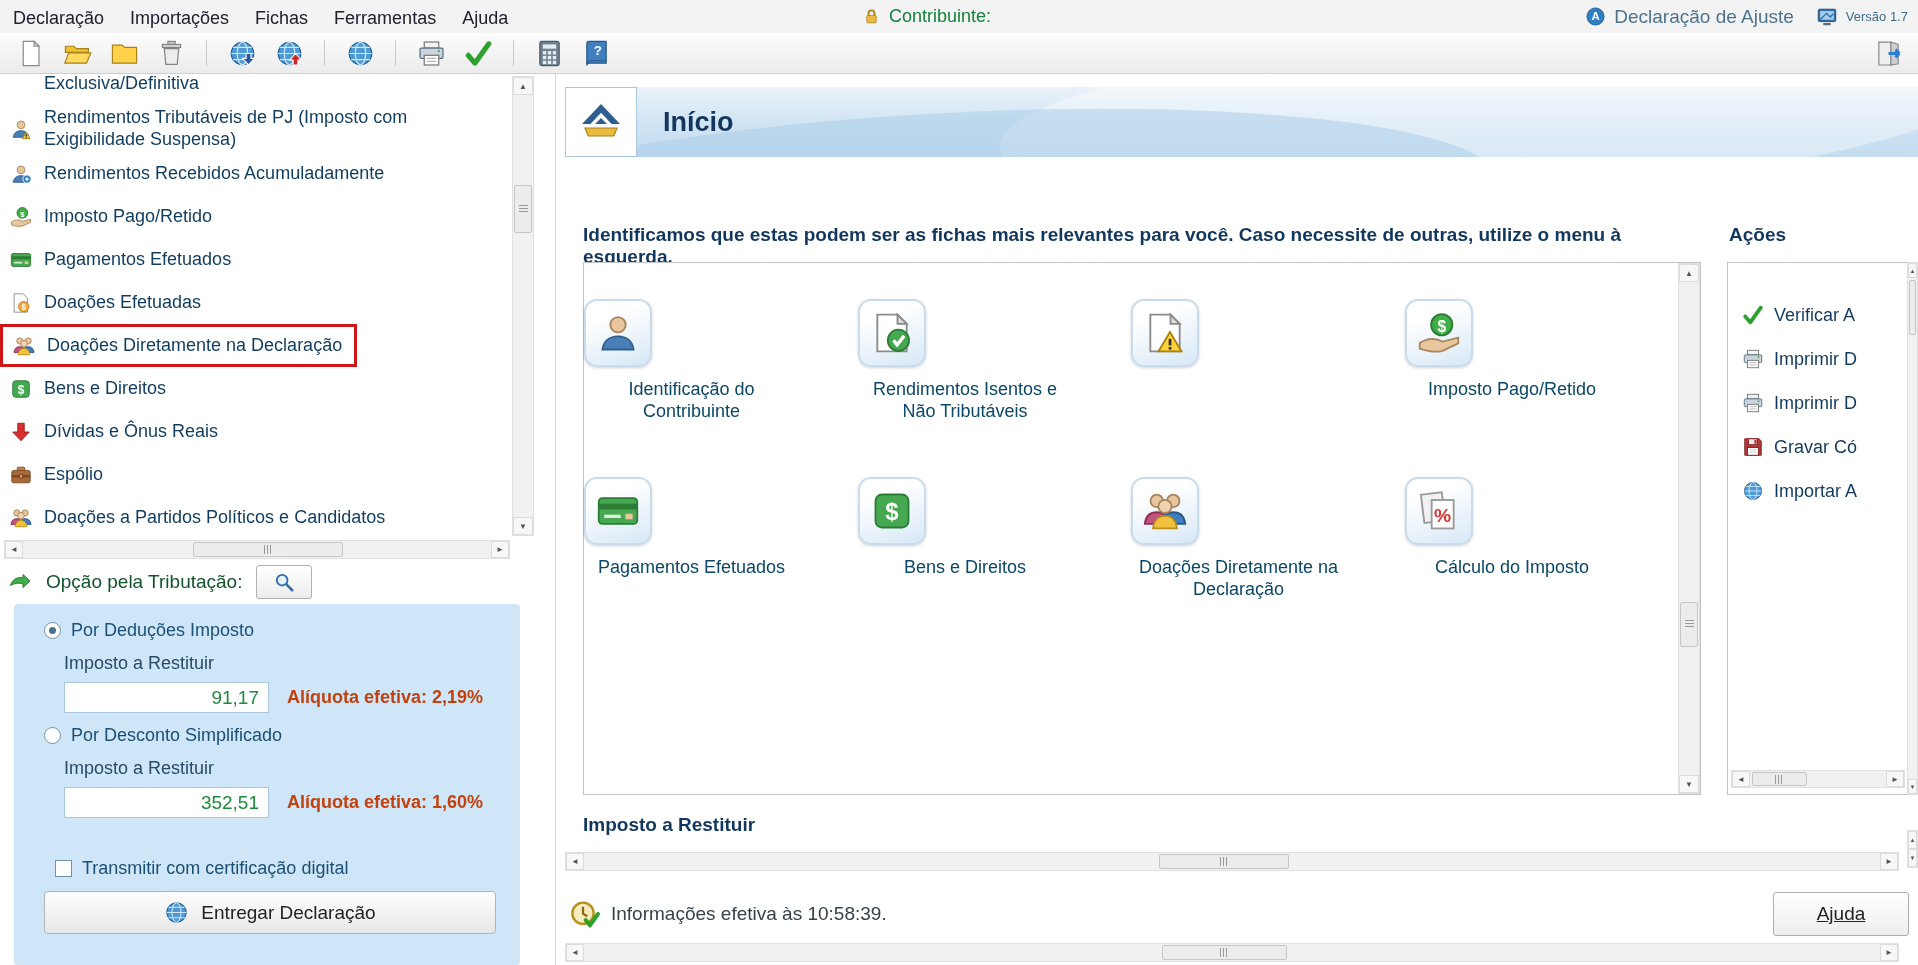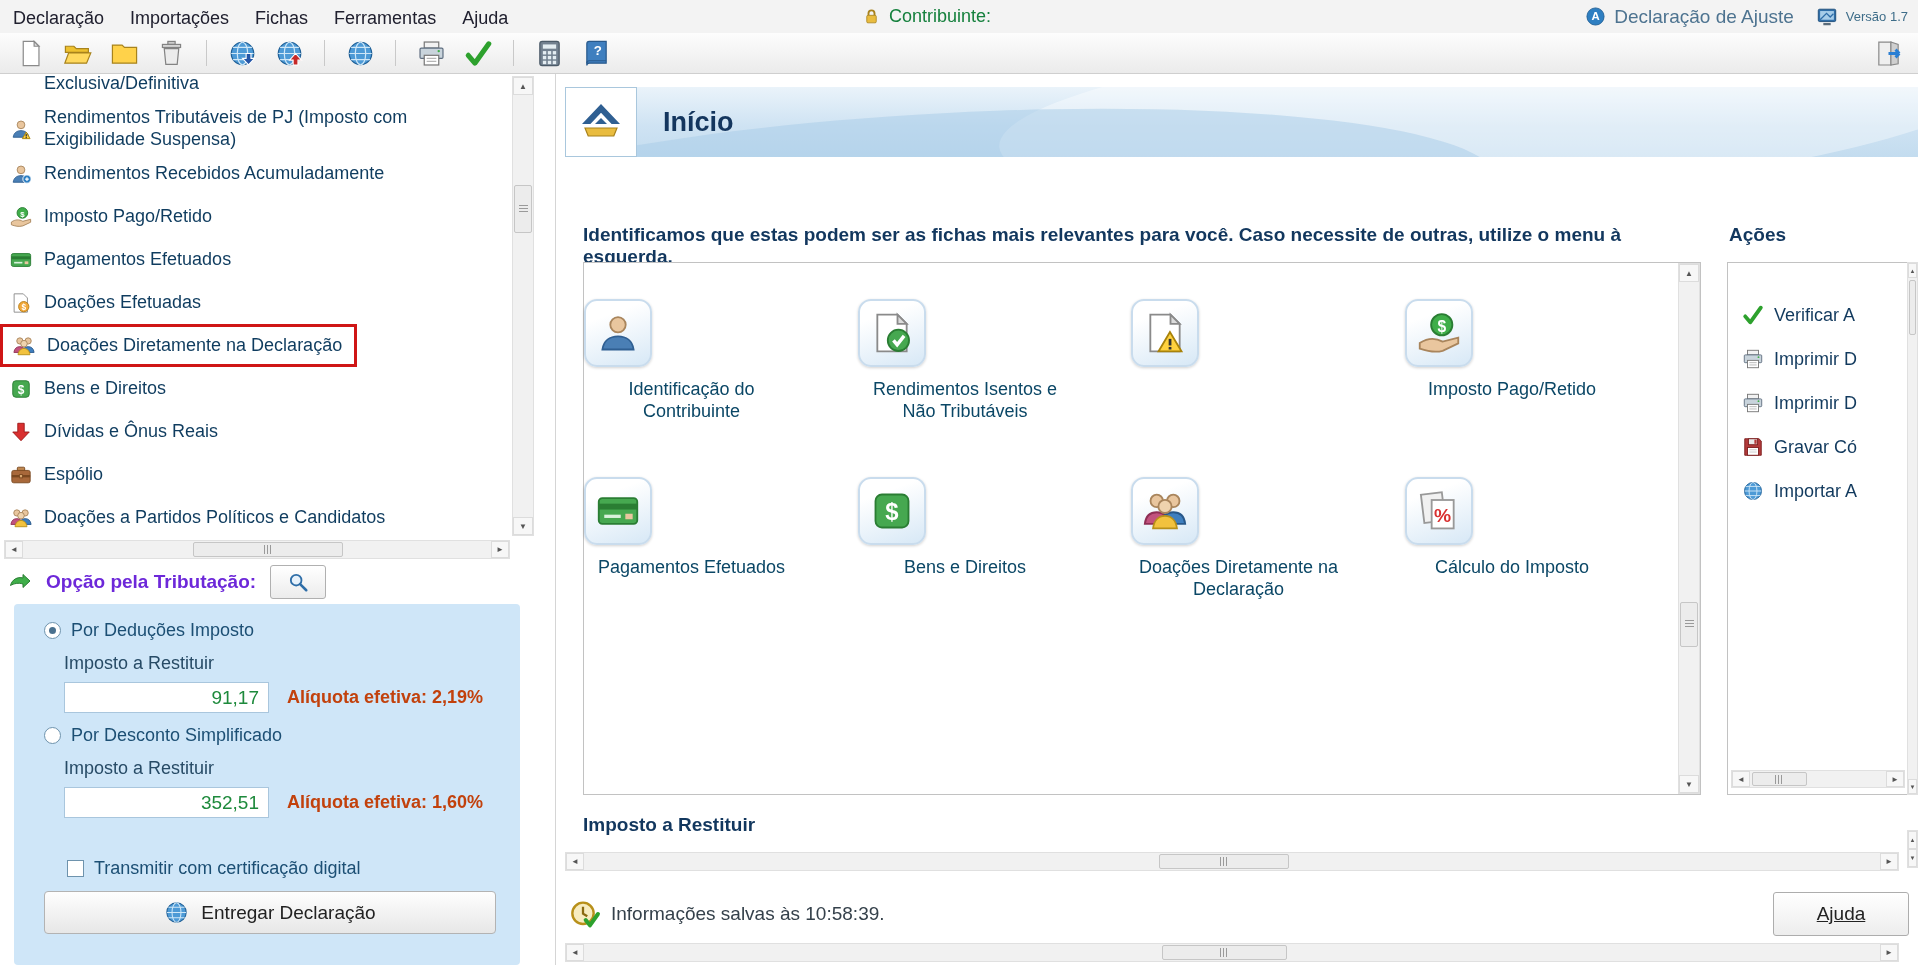--- a/index.html
+++ b/index.html
@@ -31,36 +31,36 @@
 
 
 .left-panel{position:absolute;left:0;top:74px;width:556px;height:891px;background:#fff;border-right:1px solid #d5d5d5}
 .ficha-list{position:absolute;left:0;top:0;width:510px;height:464px;overflow:hidden}
 .ficha-item{display:flex;align-items:center;gap:12px;min-height:43px;padding:2px 10px;width:max-content;max-width:505px;color:#0f3c5f;font-size:18px;cursor:default}
 .ficha-item:first-child{margin-top:-12px}
 .ficha-label{max-width:392px;line-height:1.2}
 .ficha-item.highlighted{border:3px solid #cf1616;padding:2px 12px 2px 10px}
 
 .trib-header{position:absolute;left:8px;top:489px;height:38px;display:flex;align-items:center;gap:14px}
-.trib-title{font-size:19px;font-weight:bold;color:#6d28d9}
+.trib-title{font-size:19px;font-weight:normal;color:#14532d}
 .search-btn{width:56px;height:34px;border:1px solid #b0b0b0;border-radius:3px;
   background:linear-gradient(#ffffff,#ececec);display:flex;align-items:center;justify-content:center;cursor:pointer}
 
 .blue-panel{position:absolute;left:14px;top:530px;width:506px;height:361px;background:#cfe6f8;border-radius:4px;padding:16px 14px 0 30px}
 .radio-row{display:flex;align-items:center;gap:10px}
 .radio{width:17px;height:17px;border-radius:50%;border:1px solid #6e93ad;background:#fff;position:relative}
 .radio.sel::after{content:"";position:absolute;inset:4px;border-radius:50%;background:#49708e}
 .opt-label{font-size:18px;color:#1c4f74}
 .sub-label{margin:12px 0 0 20px;font-size:18px;color:#274b66}
 .field-row{display:flex;align-items:center;gap:18px;margin:8px 0 0 20px}
 .val-field{width:205px;height:31px;background:#fff;border:1px solid #a9c6dd;display:flex;align-items:center;justify-content:flex-end;padding-right:9px}
 .val-field span{color:#1e8a3c;font-size:19px}
 .aliquota{font-weight:bold;color:#c2410c;font-size:18px}
 .opt2{margin-top:12px}
-.check-row{display:flex;align-items:center;gap:10px;margin:40px 0 0 23px;cursor:pointer}
+.check-row{display:flex;align-items:center;gap:10px;margin:40px 0 0 11px;cursor:pointer}
 .checkbox{width:17px;height:17px;background:#fff;border:1px solid #6e93ad}
 .check-label{font-size:18px;color:#1c4f74}
 .entregar-btn{margin-top:12px;width:452px;height:43px;border:1px solid #b3b3b3;border-radius:4px;
   background:linear-gradient(#fefefe,#e7e7e7);display:flex;align-items:center;justify-content:center;gap:12px;
   font-size:19px;color:#222;font-family:"Liberation Sans",sans-serif;cursor:pointer}
 
 
 .main{position:absolute;left:557px;top:74px;width:1361px;height:891px;background:#fff}
 .banner{position:absolute;left:8px;top:13px;width:1353px;height:70px;display:flex;
   background:linear-gradient(180deg,#eaf3fa 0%,#cfe3f3 55%,#c3dcef 100%);position:absolute;overflow:hidden}
@@ -713,21 +713,21 @@
     </div>
 
     <div class="status-row">
       <span class="icn status-icn" id="clockIcon" style="width:32px;height:32px">
           <svg viewBox="0 0 24 24">
             <circle cx="10.5" cy="11.5" r="8" fill="#f7ecc0" stroke="#b8901a" stroke-width="1.8"></circle>
             <path d="M10.5 6.5v5.2l3.2 2" stroke="#8a6a10" stroke-width="1.7" fill="none"></path>
             <path d="M12.5 16.5l3.2 4 6-8.5" stroke="#2da12d" stroke-width="3" fill="none" stroke-linecap="round" stroke-linejoin="round"></path>
           </svg>
         </span>
-      <span class="status-text">Informações salvas às 10:58:39.</span>
+      <span class="status-text">Informações efetiva às 10:58:39.</span>
       <button class="ajuda-btn">Ajuda</button>
     </div>
 
     <div class="hscroll main-hscroll2">
       <div class="sb-btn l"></div>
       <div class="sb-track">
         <div class="sb-thumb h" style="left:578px;width:125px">
             <span class="grip-h"></span>
           </div>
       </div>

